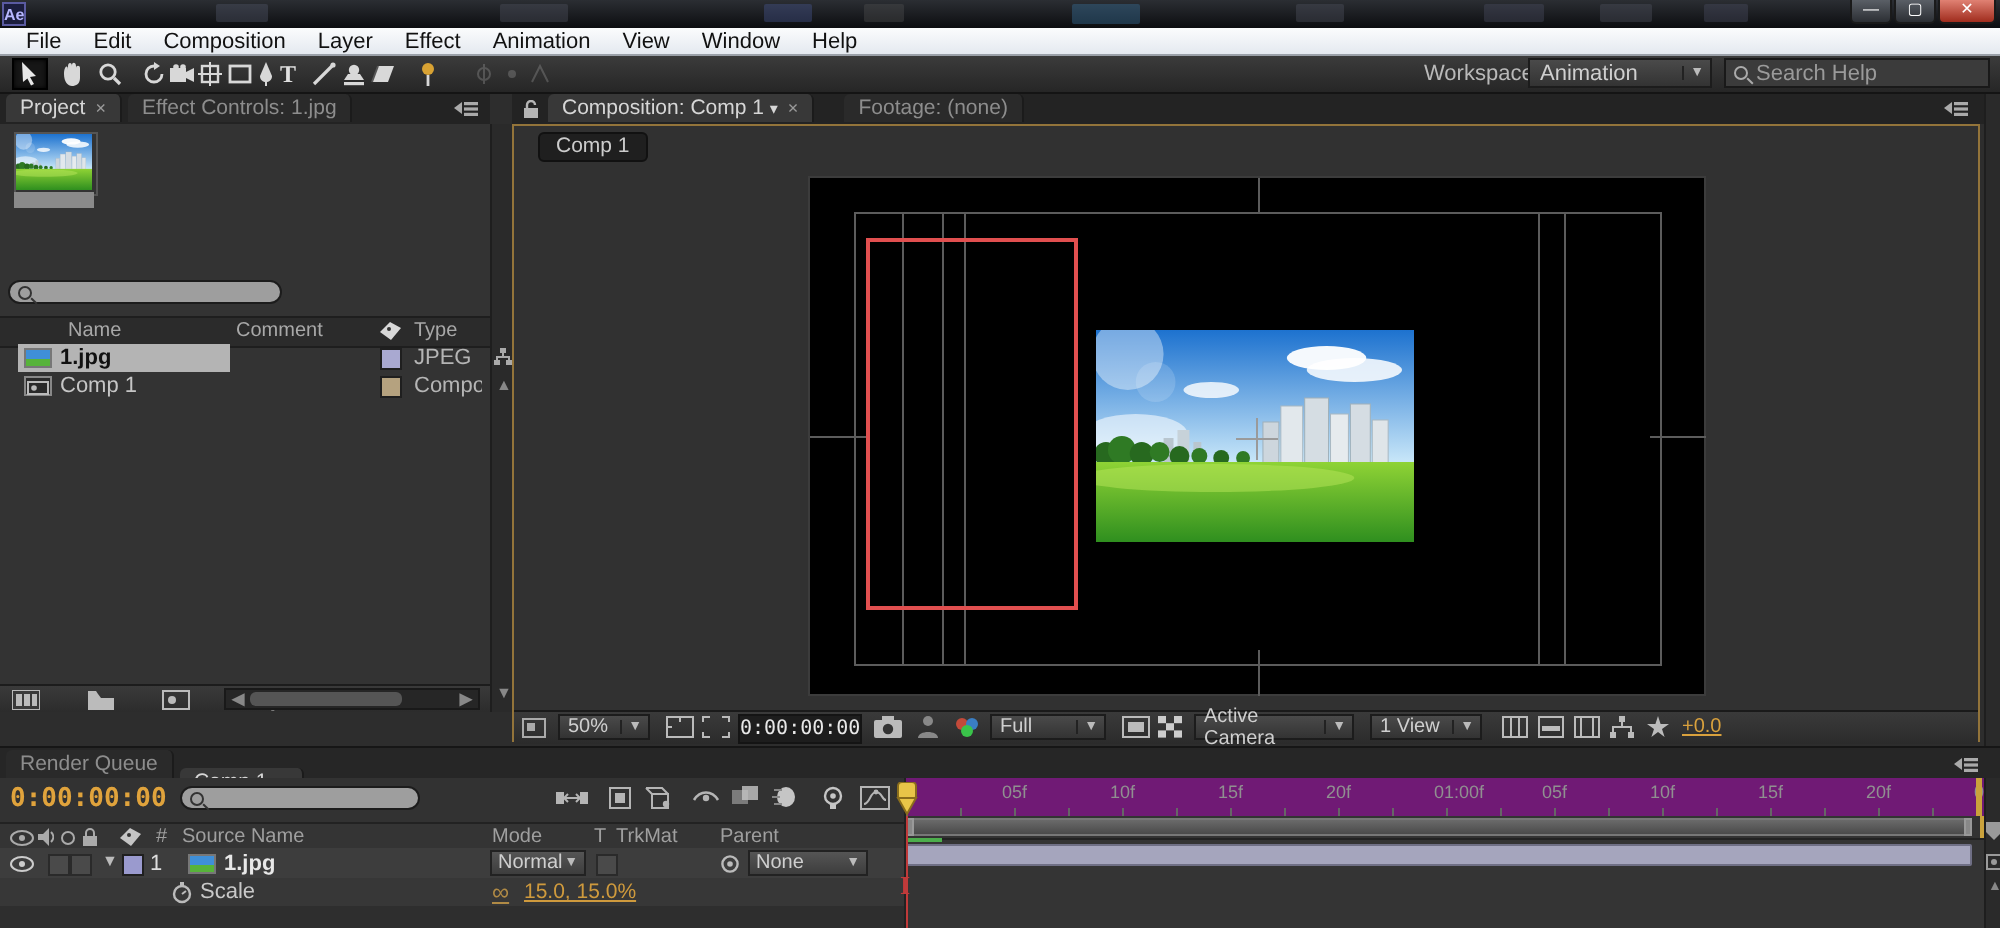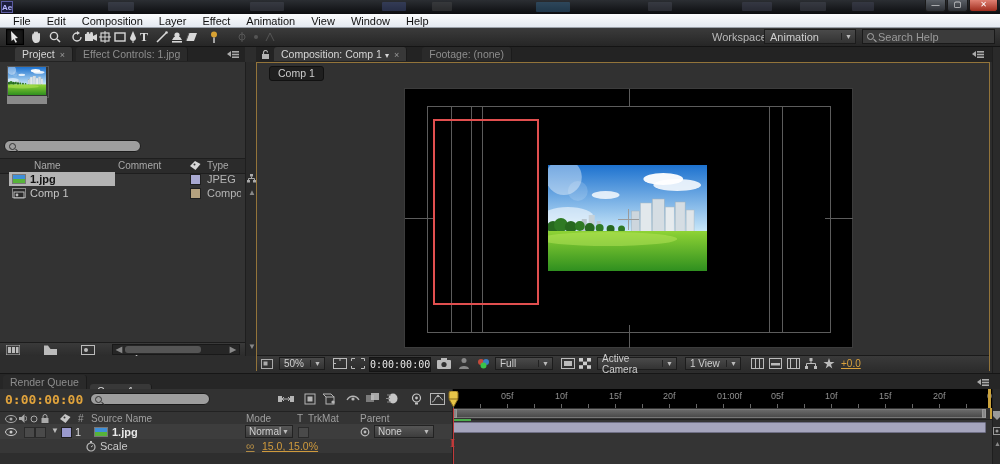--- a/index.html
+++ b/index.html
@@ -64,21 +64,21 @@
   .tl-tabsrow{background:#262626;border-top:1px solid #161616;}
   .tl-left{background:#323232;}
   .tl-time{color:#e0a33c;font-weight:bold;font-size:13px;font-family:"DejaVu Sans Mono",monospace;}
   .tl-header{background:#343434;border-top:1px solid #222;border-bottom:1px solid #222;color:#9f9f9f;font-size:10px;}
   .tl-row1{background:#3d3d3d;border-bottom:1px solid #2c2c2c;}
   .tl-row2{background:#373737;border-bottom:1px solid #2c2c2c;}
   .swbox{width:9px;height:9px;background:#4a4a4a;border:1px solid #2a2a2a;display:inline-block;}
   .dd2{background:linear-gradient(#555,#3d3d3d);border:1px solid #222;color:#cfcfcf;font-size:10px;box-sizing:border-box;display:flex;align-items:center;padding:0 3px;}
   .dd2 .arr{margin-left:auto;font-size:7px;color:#bbb;}
   .scale-val{color:#cf9a3d;text-decoration:underline;font-size:10.5px;}
-  .ruler{background:#000000;border-bottom:1px solid #bef264;overflow:hidden;}
+  .ruler{background:#701a75;border-bottom:1px solid #bef264;overflow:hidden;}
   .ruler-label{position:absolute;top:2px;color:#909090;font-size:9px;}
   .ruler-ticks{position:absolute;left:0;right:0;bottom:0;height:4px;background:repeating-linear-gradient(to right,#666 0 1px,transparent 1px 27px);}
   .workarea-track{background:#333;border-bottom:1px solid #222;}
   .workarea-bar{position:absolute;background:linear-gradient(#6a6a6a,#4a4a4a);border:1px solid #777;box-sizing:border-box;}
   .layerbar{position:absolute;background:#a5a5bd;border:1px solid #6f6f85;box-sizing:border-box;border-radius:1px;}
   .tooltip{background:#f5f5f5;border:1px solid #7a7a7a;color:#2b2b2b;font-size:11.5px;padding:1px 8px;white-space:nowrap;box-shadow:1px 1px 2px rgba(0,0,0,.5);}
   .playline{background:#c03a3a;width:1px;}
   .ibeam{color:#c03a3a;font-weight:bold;font-size:13px;font-family:"Liberation Serif",serif;}
   .grayed{opacity:.35;}
 </style>
@@ -254,21 +254,21 @@
       <span>Animation</span>
         <span class="arr">▼</span>
     </div>
     <div class="abs searchbox" style="left:862px;top:1px;width:133px;height:15px">
       <span class="mag"></span>
       <span>Search Help</span>
     </div>
   </div>
 
   <div class="abs tabrow" style="left:0;top:47px;width:245px;height:15px">
-    <span class="tab active" style="margin-left:15px"><span>Project</span><span class="x">×</span></span>
+    <span class="tab active" style="margin-left:3px"><span>Project</span><span class="x">×</span></span>
     <span class="tab">Effect Controls: 1.jpg</span>
     <svg class="abs panelmenu" style="left:227px;top:3px" viewBox="0 0 13 9">
         <path d="M0 4 L4 1 V7 Z" fill="#aaa"></path>
         <rect x="5" y="1" width="7" height="1.6" fill="#aaa"></rect>
         <rect x="5" y="3.7" width="7" height="1.6" fill="#aaa"></rect>
         <rect x="5" y="6.4" width="7" height="1.6" fill="#aaa"></rect>
       </svg>
   </div>
   <div class="abs panel-body" style="left:0;top:62px;width:245px;height:294px">
     <div class="abs proj-thumb" style="left:7px;top:4px;width:40px;height:30px">

